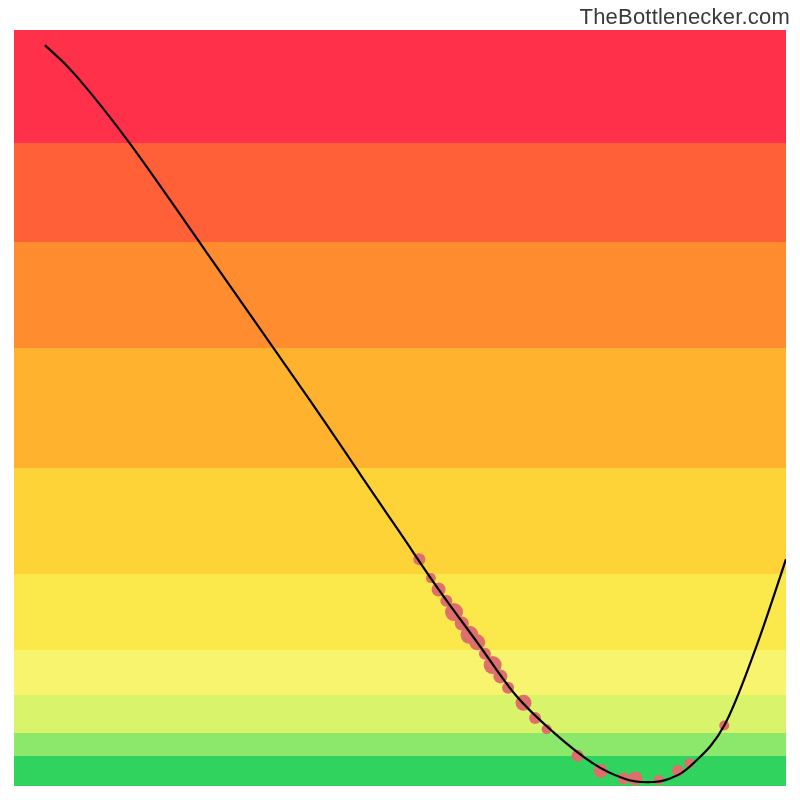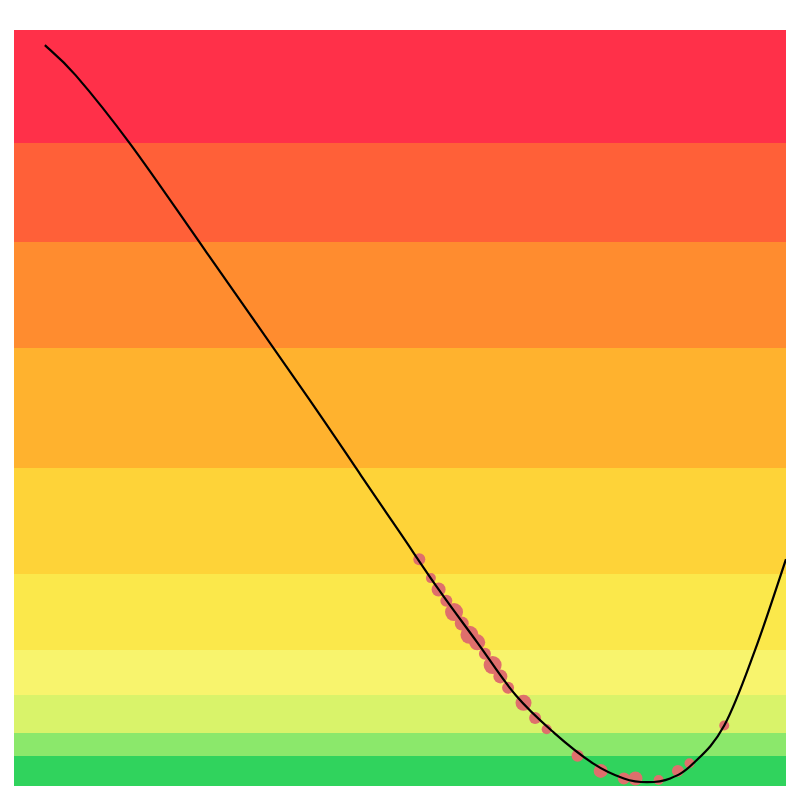--- a/index.html
+++ b/index.html
@@ -23,20 +23,21 @@
     position: absolute;
     left: 14px; top: 30px;
     width: 772px; height: 756px;
   }
   svg { display: block; }
 </style>
 </head>
 <body>
 
 <div class="stage">
+  <div class="watermark">TheBottlenecker.com</div>
 
   <div class="plot">
     <svg id="chart-svg" width="772" height="756" viewBox="0 0 772 756">
       <defs>
         <linearGradient id="bg-grad" x1="0" y1="1" x2="0" y2="0">
             <stop offset="0.0%" stop-color="#30d35d"></stop>
             <stop offset="4.0%" stop-color="#30d35d"></stop>
             <stop offset="4.0%" stop-color="#8be86b"></stop>
             <stop offset="7.0%" stop-color="#8be86b"></stop>
             <stop offset="7.0%" stop-color="#d9f36a"></stop>

